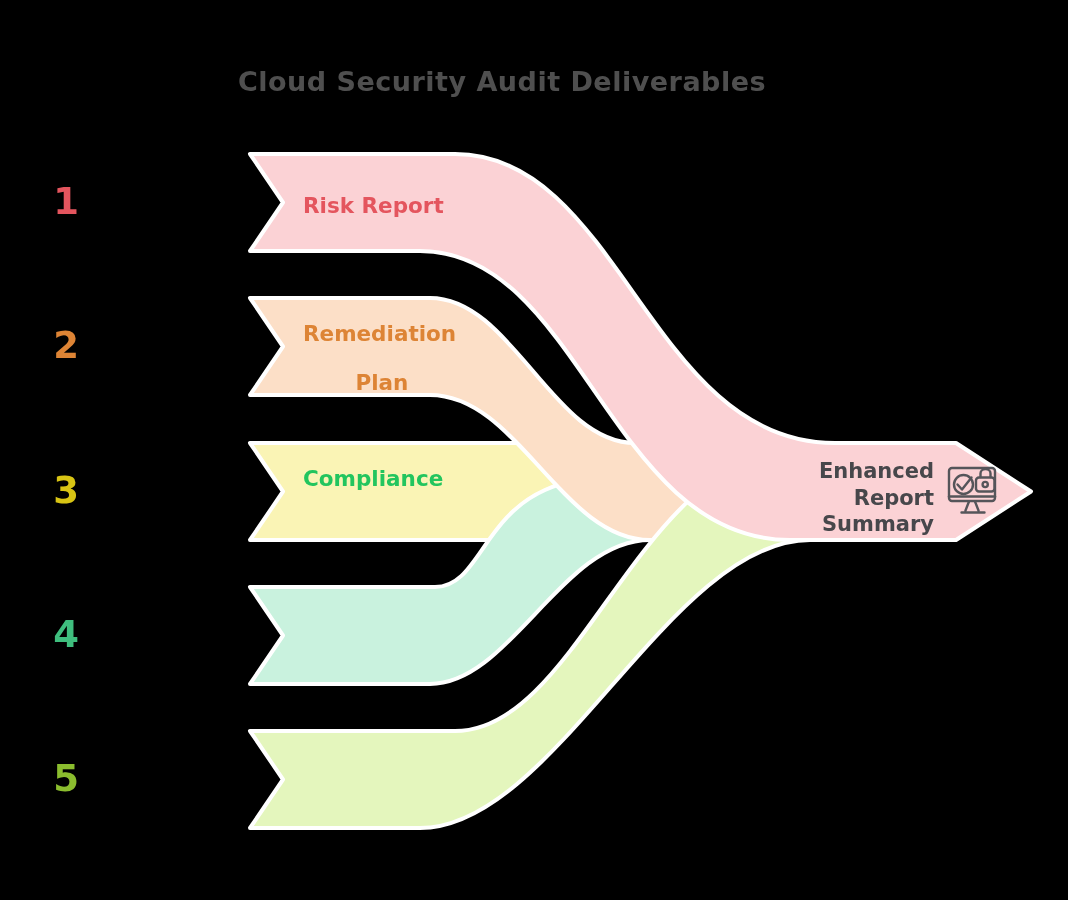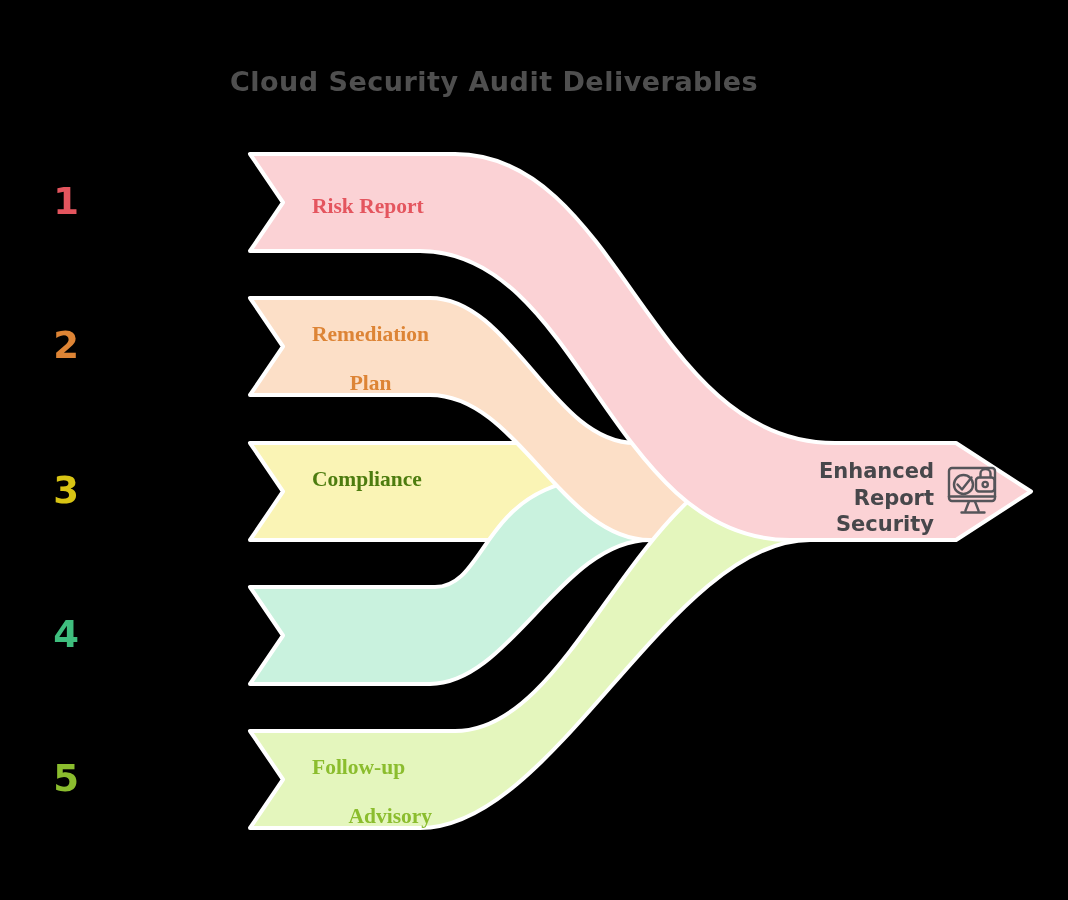--- a/index.html
+++ b/index.html
@@ -2,23 +2,23 @@
 <html><head>
 <meta charset="utf-8">
 <style>
   html,body{margin:0;padding:0;background:#000;}
   #stage{
     position:relative;width:1068px;height:900px;background:#000000;
     font-family:"DejaVu Sans","Liberation Sans",sans-serif;overflow:hidden;
   }
   #ribbons{position:absolute;left:0;top:0;z-index:1;}
   .txt{position:absolute;z-index:2;font-weight:bold;}
-  #title{left:4px;top:66px;width:980px;text-align:center;font-size:27px;letter-spacing:.5px;}
+  #title{left:12px;top:66px;width:980px;text-align:center;font-size:27px;letter-spacing:.5px;}
   .num{left:38px;width:56px;text-align:center;font-size:37px;line-height:38px;}
-  .lbl{left:312px;font-size:21.5px;line-height:24.5px;white-space:pre;font-family:Liberation Serif, serif;}
+  .lbl{left:303px;font-size:21.5px;line-height:24.5px;white-space:pre;}
   #result-label{right:134px;top:458px;text-align:right;font-size:21px;line-height:26.5px;}
   .n1{top:183px;} .n2{top:327px;} .n3{top:472px;} .n4{top:616px;} .n5{top:760px;}
   .l1{top:194px;} .l2{top:322px;} .l3{top:467px;} .l4{top:611px;} .l5{top:755px;}
   path.band{stroke:#ffffff;stroke-width:4;stroke-linejoin:round;}
   .icon-stroke{fill:none;stroke:#55555a;stroke-width:2.4;stroke-linecap:round;stroke-linejoin:round;}
 </style>
 </head>
 <body>
 
 <div id="stage">
@@ -49,24 +49,22 @@
   <div class="txt num n2" style="color: rgb(221, 132, 53);">2</div>
   <div class="txt num n3" style="color: rgb(216, 196, 20);">3</div>
   <div class="txt num n4" style="color: rgb(63, 190, 126);">4</div>
   <div class="txt num n5" style="color: rgb(139, 189, 46);">5</div>
 
   <div class="txt lbl l1" style="color: rgb(228, 85, 94);"><span>Risk Report</span></div>
 
   <div class="txt lbl l2" style="color: rgb(221, 132, 53);"><span>Remediation</span><br>
        <span>Plan</span></div>
 
-  <div class="txt lbl l3" style="color: #4d7c0f;"><span>Compliance</span><br>
+  <div class="txt lbl l3" style="color: #22c55e;"><span>Compliance</span><br>
        </div>
 
 
-  <div class="txt lbl l5" style="color: rgb(139, 189, 46);"><span>Follow-up</span><br>
-       <span>Advisory</span></div>
 
   <div id="result-label" class="txt" style="color: rgb(71, 71, 75);"><span>Enhanced</span><br>
        <span>Report</span><br>
-       <span>Security</span></div>
+       <span>Summary</span></div>
 
 </div>
 
 </body></html>

